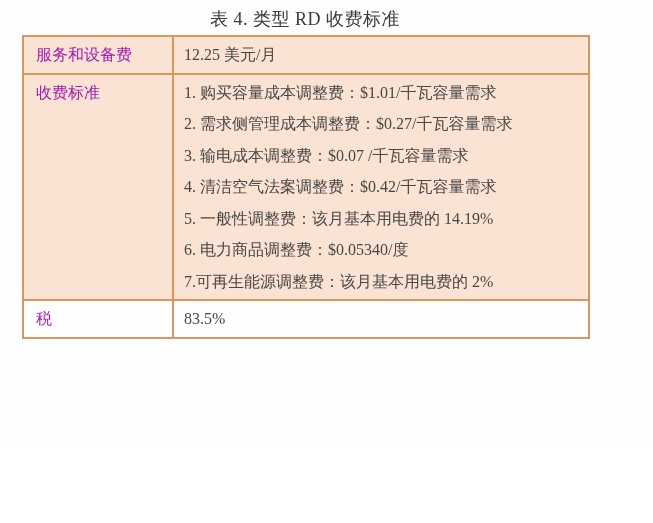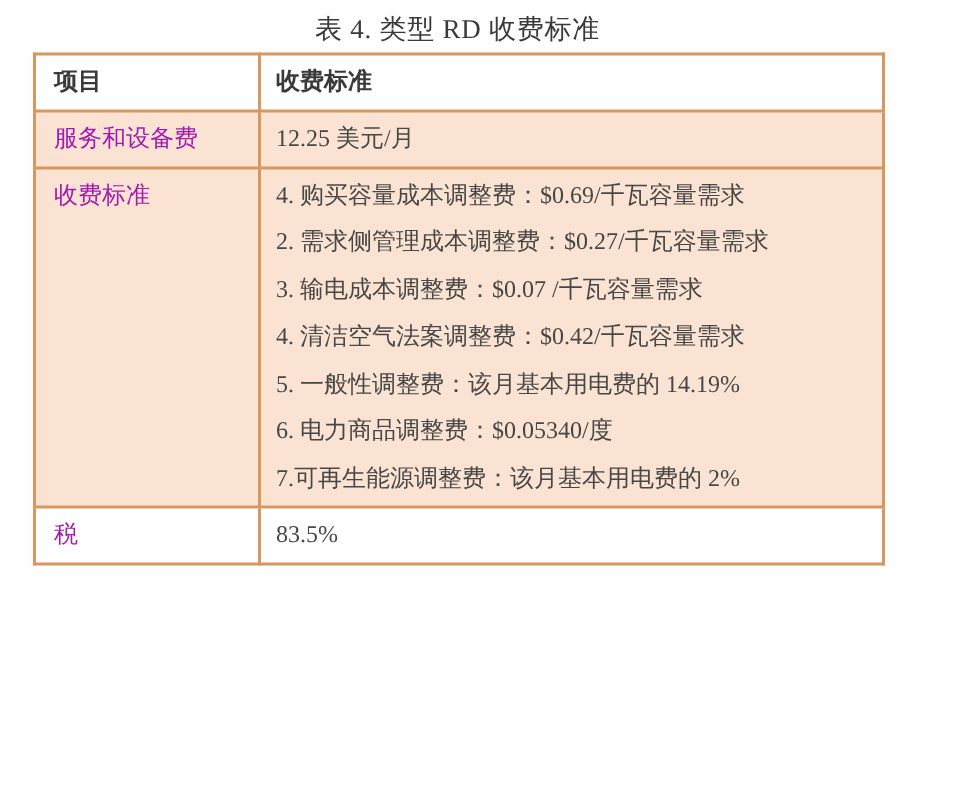--- a/index.html
+++ b/index.html
@@ -86,37 +86,33 @@
 <div class="page">
 
   <div class="doc-title">表 4. 类型 RD 收费标准</div>
 
   <table class="fee-table">
     <colgroup>
         <col class="c1">
         <col class="c2">
       </colgroup>
     <tbody>
-      <tr class="hdr">
-        <td class="lbl">项目</td>
-        <td>收费标准</td>
-      </tr>
 
       <tr class="peach row-service">
         <td class="lbl">服务和设备费</td>
         <td>
           <div class="ln">12.25 美元/月</div>
         </td>
       </tr>
 
 
       <tr class="peach row-adjust">
         <td class="lbl">收费标准</td>
         <td>
-          <div class="ln">4. 购买容量成本调整费：$0.69/千瓦容量需求</div>
+          <div class="ln">1. 购买容量成本调整费：$1.01/千瓦容量需求</div>
           <div class="ln">2. 需求侧管理成本调整费：$0.27/千瓦容量需求</div>
           <div class="ln">3. 输电成本调整费：$0.07 /千瓦容量需求</div>
           <div class="ln">4. 清洁空气法案调整费：$0.42/千瓦容量需求</div>
           <div class="ln">5. 一般性调整费：该月基本用电费的 14.19%</div>
           <div class="ln">6. 电力商品调整费：$0.05340/度</div>
           <div class="ln">7.可再生能源调整费：该月基本用电费的 2%</div>
         </td>
       </tr>
 
       <tr class="row-tax">

